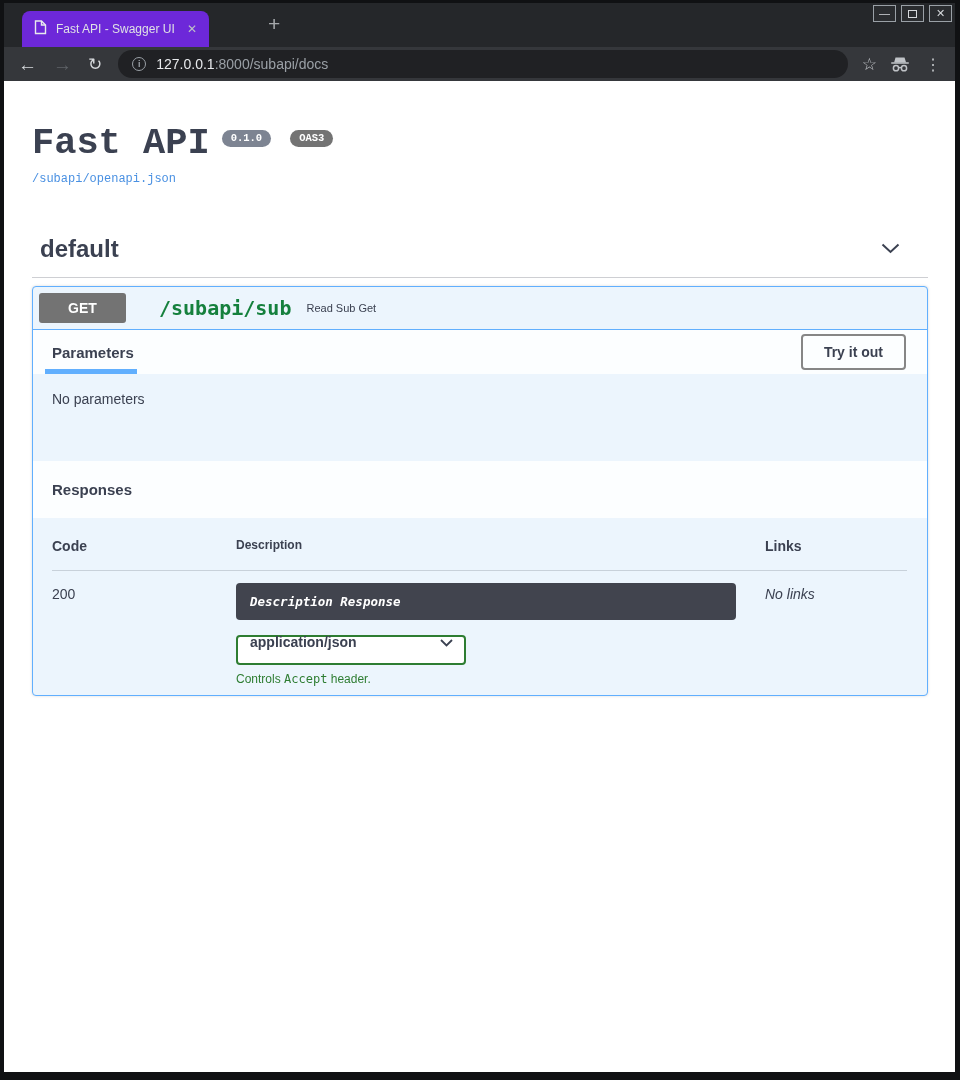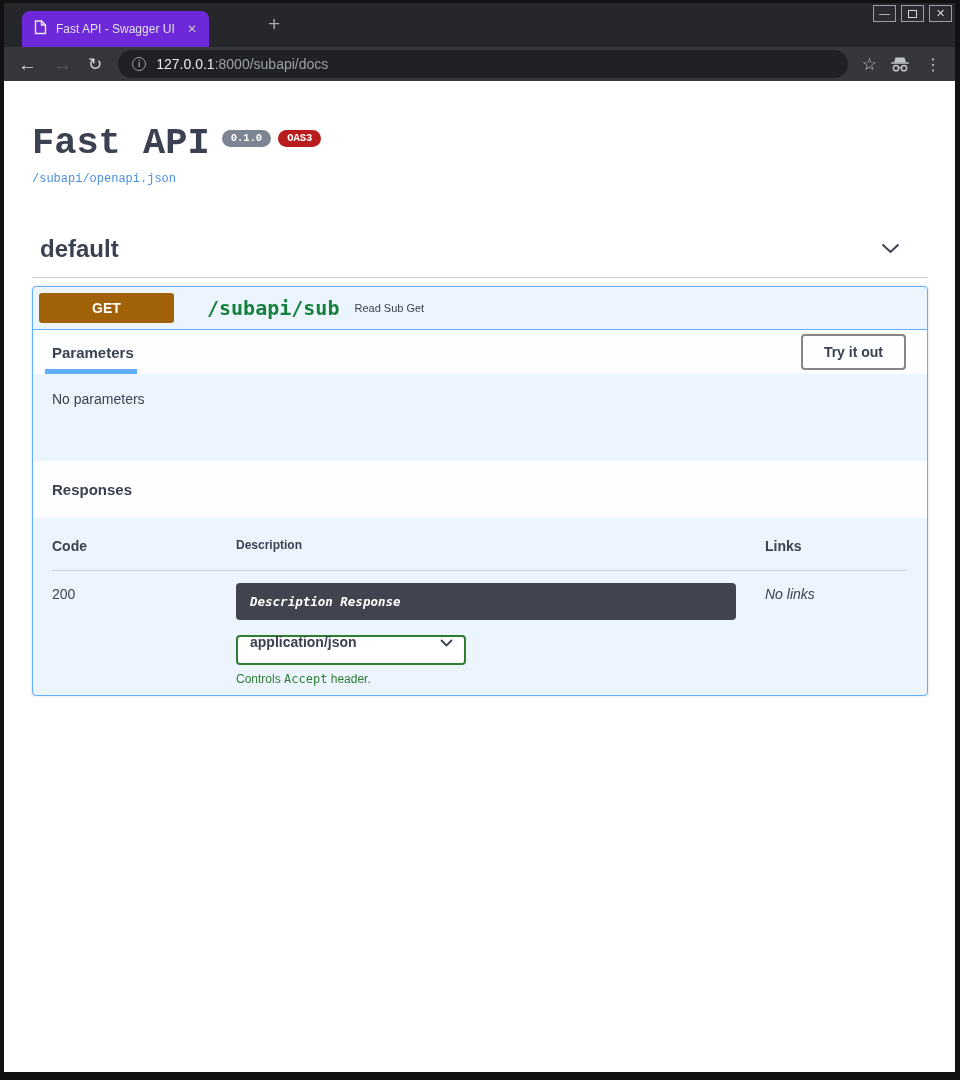--- a/index.html
+++ b/index.html
@@ -59,27 +59,27 @@
   .incog-icon { margin-right:14px; display:flex; }
   .kebab-icon { color:#c0c3c7; font-size:16px; margin-right:4px; }
 
   
   .page { flex:1; background:#ffffff; overflow:hidden; color:#3b4151; }
   .content { padding:0 27px 0 28px; }
 
   .info { padding-top:44px;font-family:Liberation Mono, monospace; }
   .title-row { display:flex; align-items:flex-start; }
   .api-title { font-size:37px; font-weight:bold; color:#3b4151; margin:0; line-height:1.0; }
-  .badges { display:flex; gap:7px; margin:5px 11px 0 12px; }
+  .badges { display:flex; gap:19px; margin:5px 11px 0 12px; }
   .badge {
     font-size:10.5px; font-weight:bold; color:#fff;
     padding:3px 9px 4px; border-radius:10px; line-height:10px;
   }
   .badge.version { background:#7d8492; }
-  .badge.oas { background:#b91c1c; }
+  .badge.oas { background:#737373; }
   .spec-link { display:inline-block; margin-top:10px; font-size:12px; color:#4990e2; text-decoration:none; cursor:pointer; }
 
   .tag-section { margin-top:48px; }
   .tag-header {
     display:flex; justify-content:space-between; align-items:center;
     padding:0 28px 14px 8px;
     border-bottom:1px solid rgba(59,65,81,.25);
     cursor:pointer;
   }
   .tag-name { font-size:24px; font-weight:bold; margin:0; color:#3b4151; }
@@ -88,21 +88,21 @@
     margin-top:8px;
     border:1px solid #61affe; border-radius:4px;
     background:#ecf5fd;
     box-shadow:0 0 3px rgba(0,0,0,.15);
   }
   .opblock-header {
     display:flex; align-items:center;
     padding:6px; border-bottom:1px solid #61affe; cursor:pointer;
   }
   .method-btn {
-    width:135px; height:30px; background:#a16207; color:#fff;
+    width:87px; height:30px; background:#737373; color:#fff;
     border:none; border-radius:3px; font-weight:bold; font-size:14px;
     font-family:"Liberation Sans", sans-serif;
     display:flex; align-items:center; justify-content:center;
   }
   .op-path { font-family:"DejaVu Sans Mono", monospace; font-size:20px; font-weight:bold; margin-left:33px; color:#15803d; }
   .op-summary { font-size:11px; margin-left:15px; color:#3b4151; }
 
   .sec-strip { background:rgba(255,255,255,.85); position:relative; }
   .strip-params {
     height:44px; display:flex; align-items:center; justify-content:space-between;

